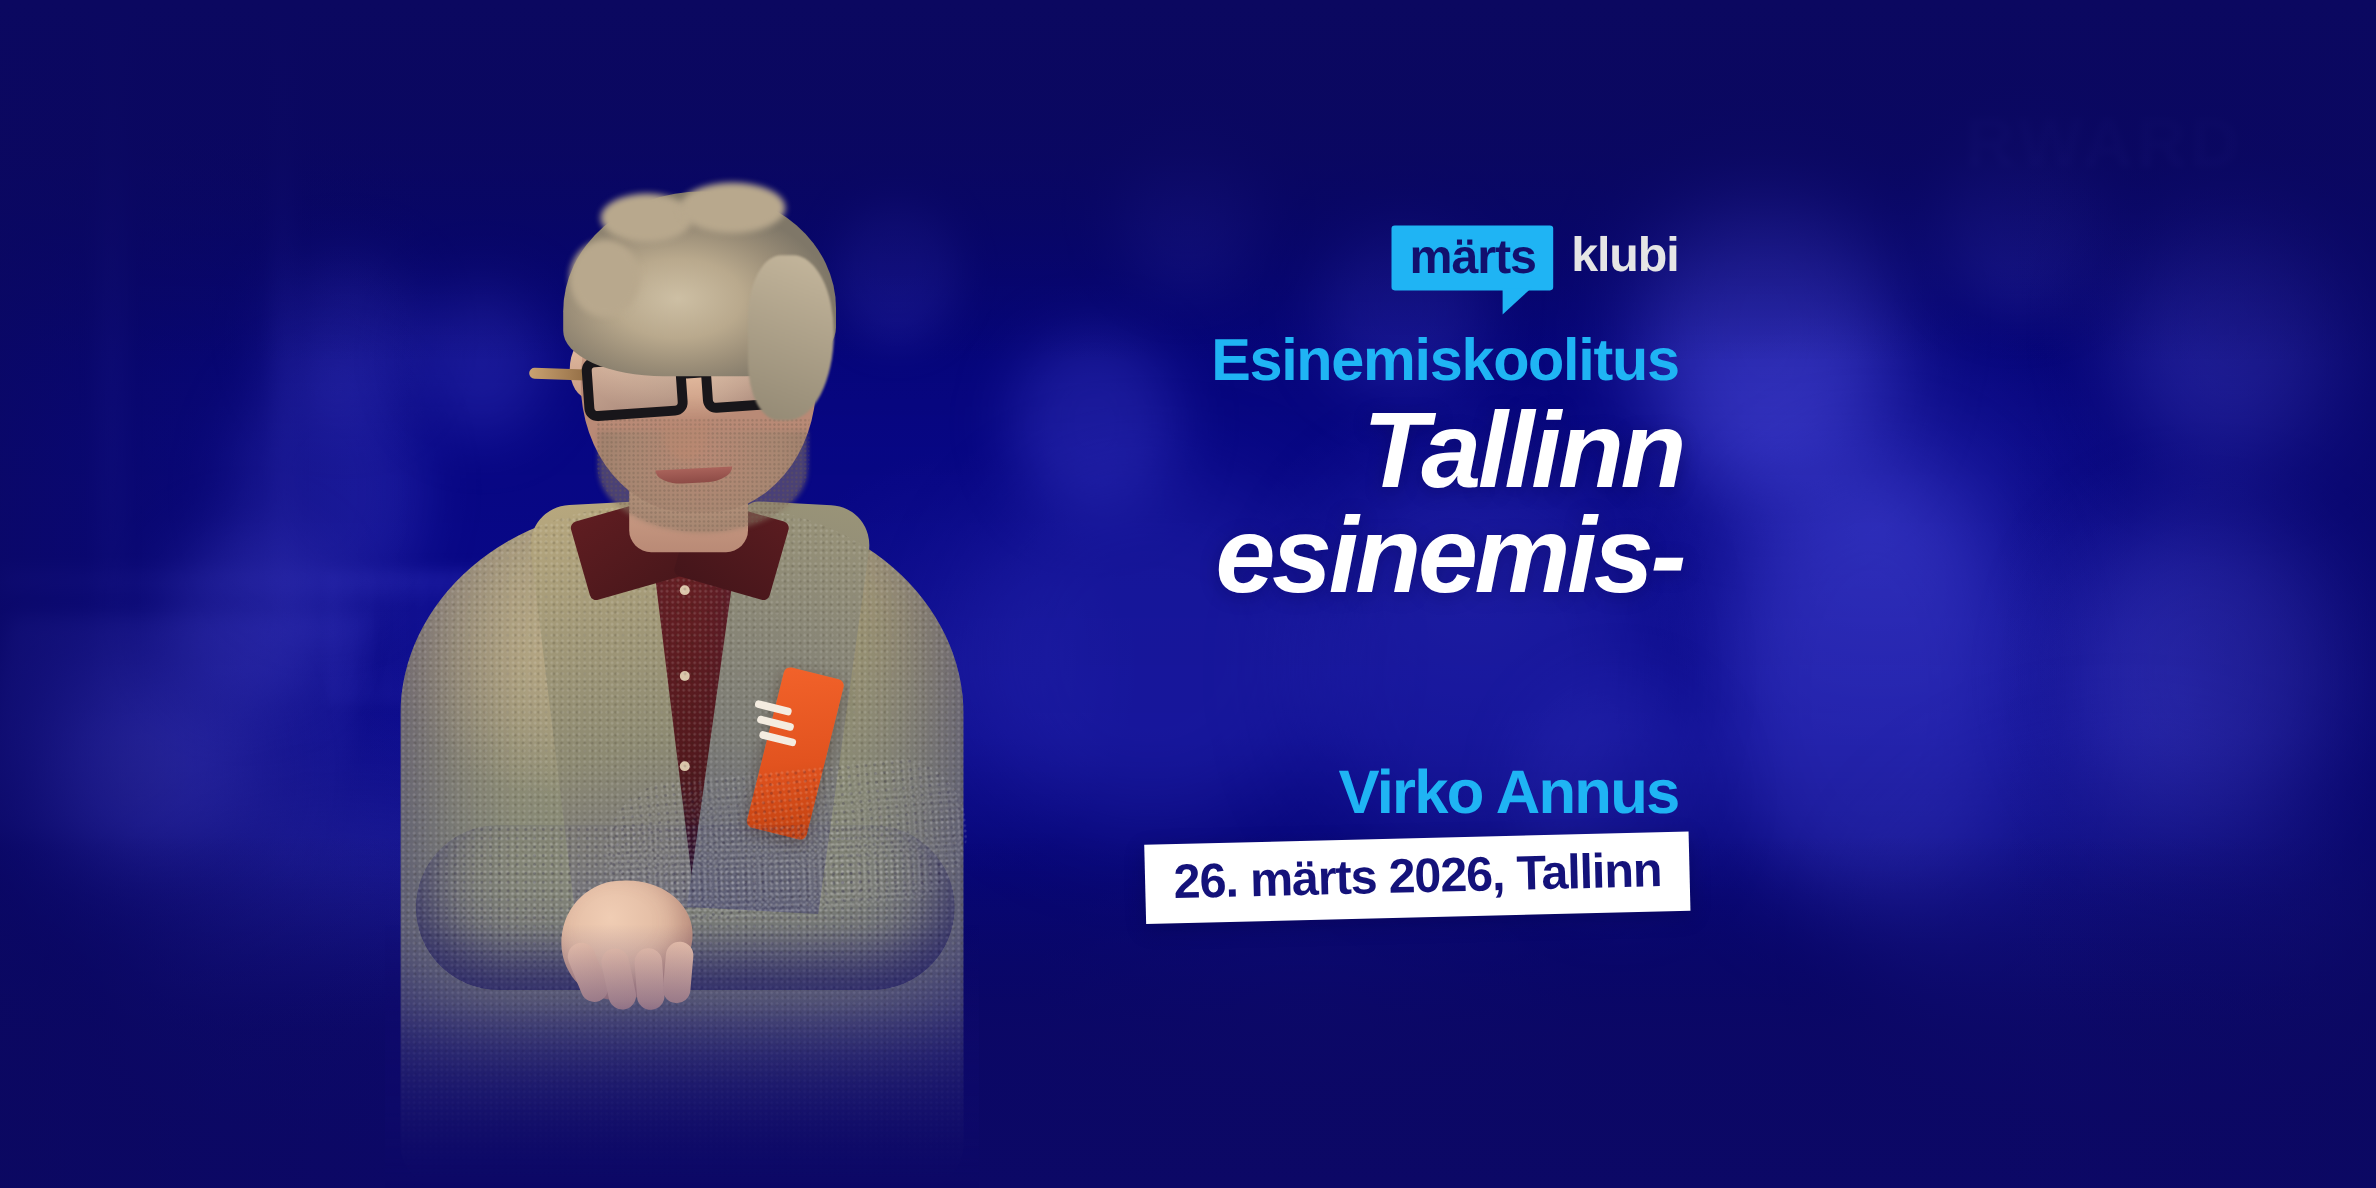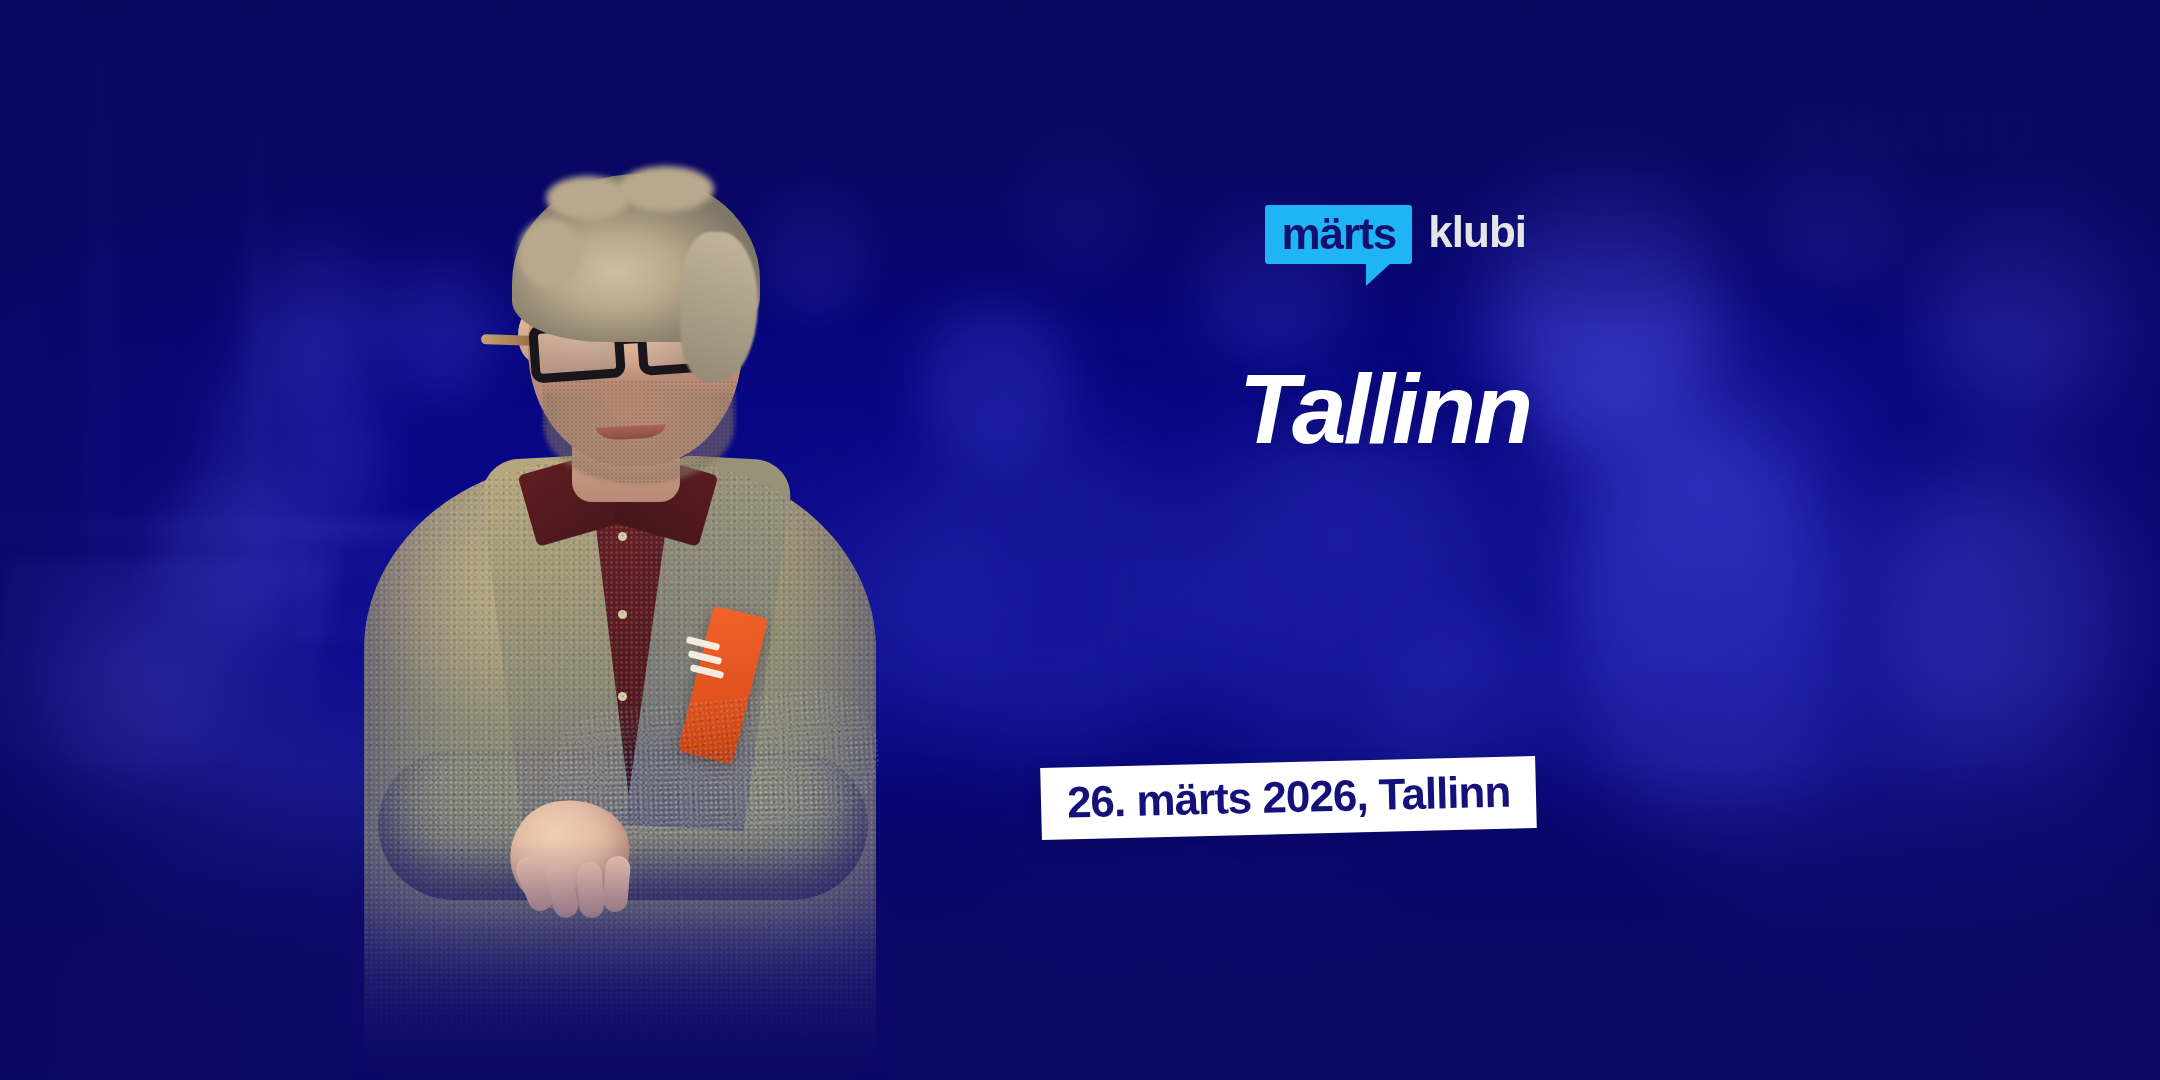--- a/index.html
+++ b/index.html
@@ -467,24 +467,27 @@
   <div class="content">
 
     <div class="logo">
       <span class="logo-bubble">
         <span class="logo-bubble-text">märts</span>
         <span class="logo-tail"></span>
       </span>
       <span class="logo-word">klubi</span>
     </div>
 
+    <div class="kicker">Esinemiskoolitus</div>
 
     <div class="headline">
       <span class="hl-line">Tallinn</span>
+      <span class="hl-line">esinemis-</span>
     </div>
 
+    <div class="speaker-name">Virko Annus</div>
 
     <div class="date-ribbon">
       <span class="date-text">26. märts 2026, Tallinn</span>
     </div>
 
   </div>
 </div>
 
 </body></html>

